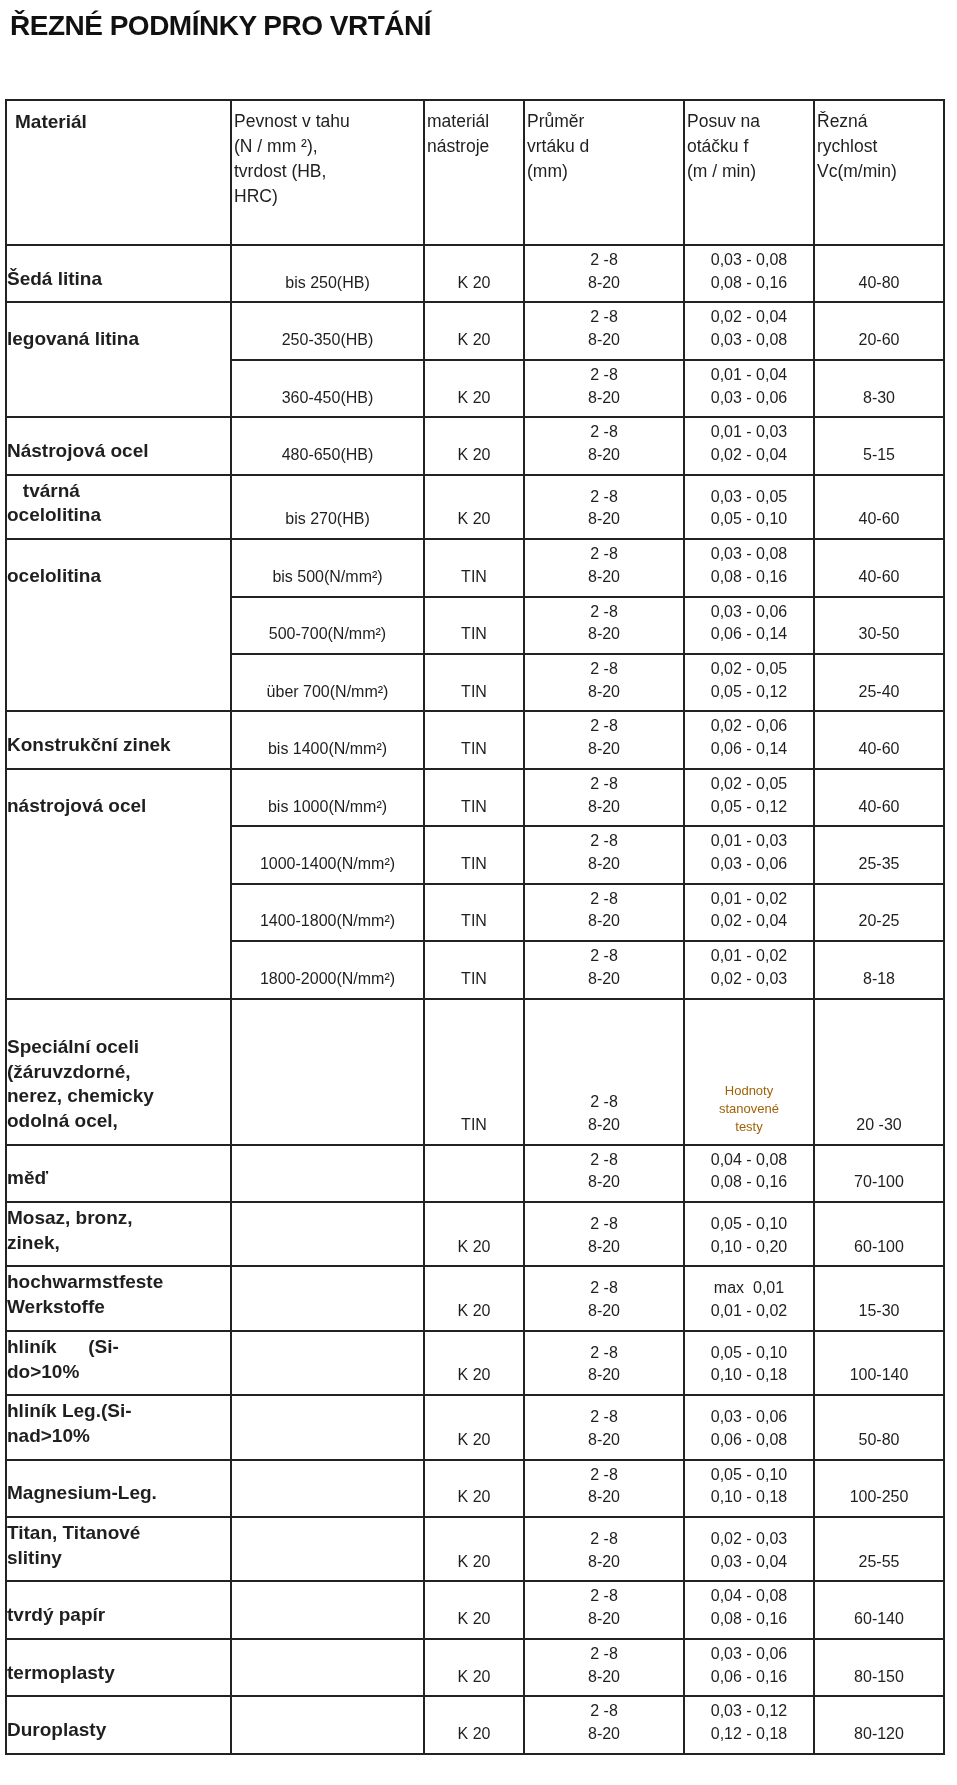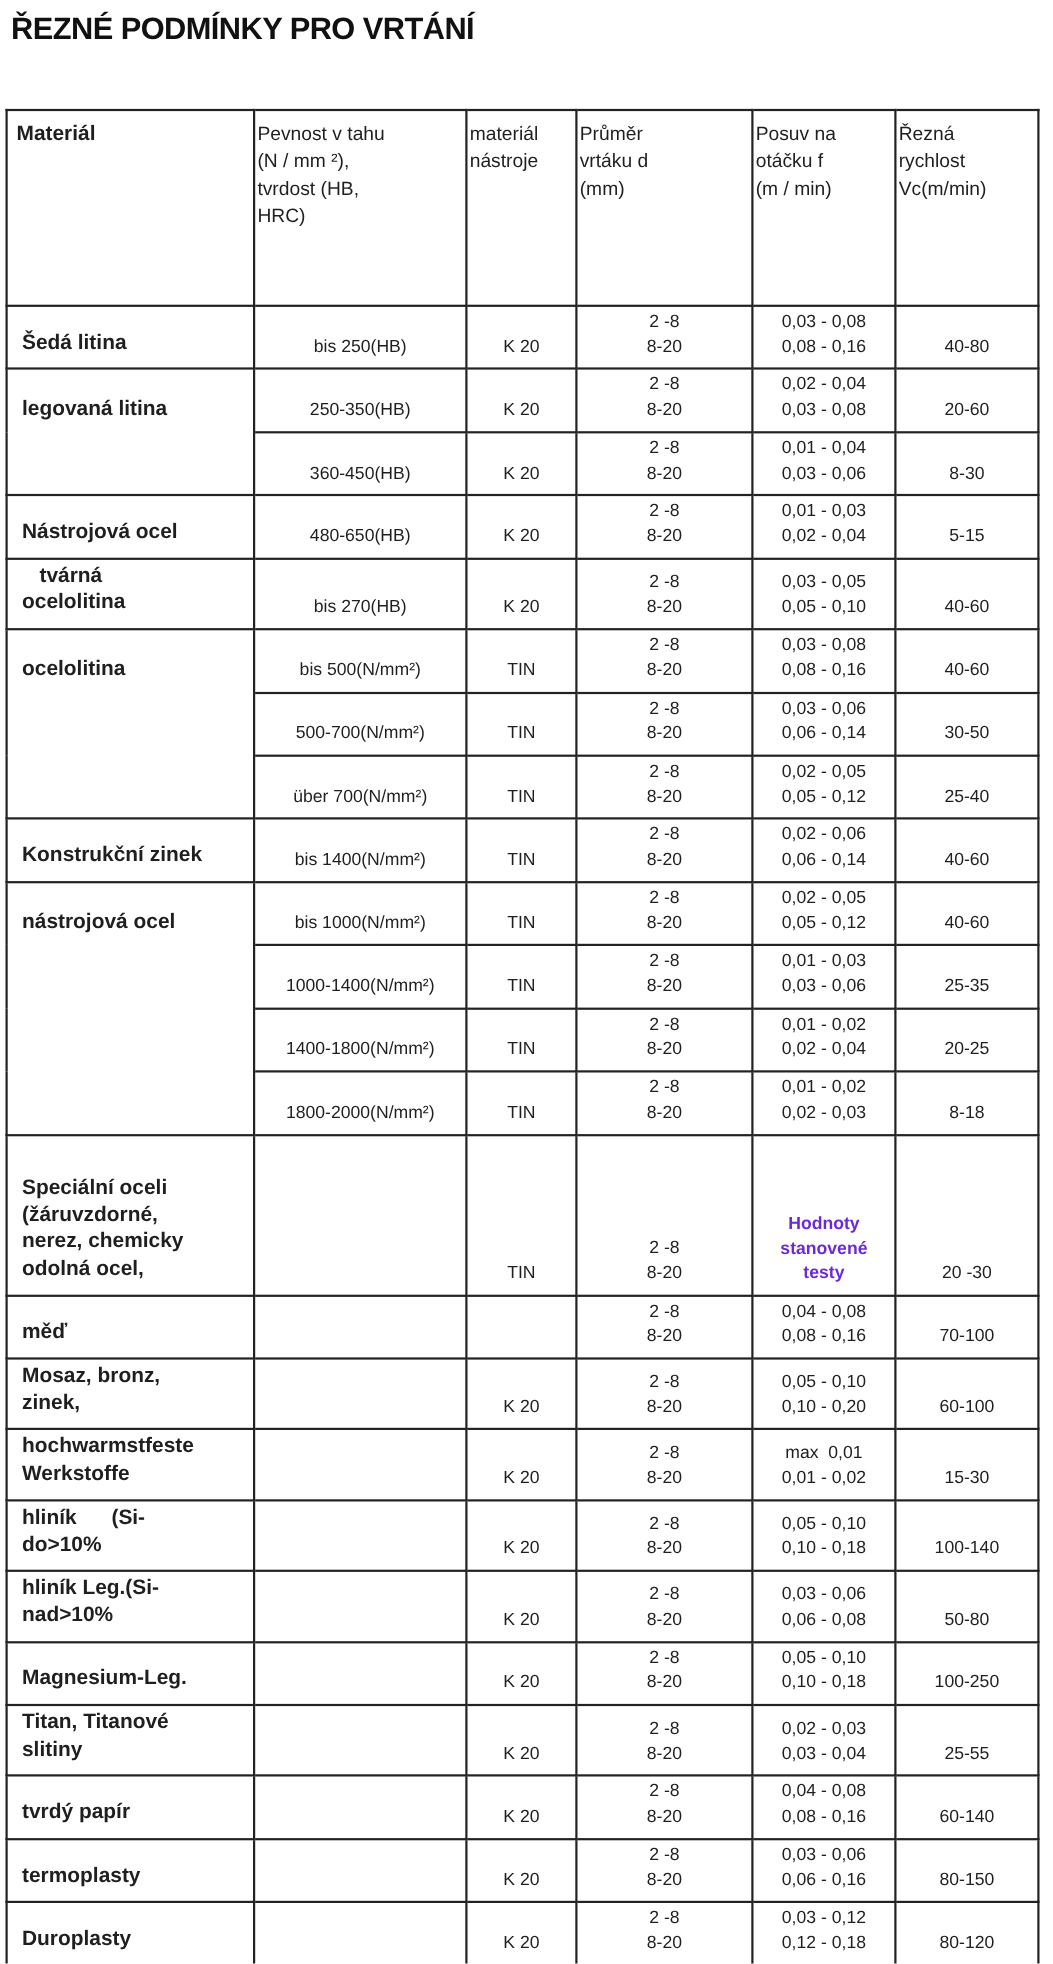--- a/index.html
+++ b/index.html
@@ -15,41 +15,41 @@
   }
   table.cut{
     border-collapse:collapse;table-layout:fixed;
     margin:57px 0 0 5px;
   }
   table.cut th, table.cut td{
     border:2px solid #222;
     white-space:pre-wrap;
     overflow:hidden;
   }
-  table.cut thead tr{height:178px;}
+  table.cut thead tr{height:145px;}
   table.cut th{
     vertical-align:top;font-weight:normal;font-size:17.5px;
     text-align:left;padding:8px 2px 4px 2px;line-height:1.42;
   }
   table.cut th.mat{
     text-align:left;font-weight:bold;font-size:19px;padding-left:8px;
   }
   table.cut td{
     vertical-align:bottom;text-align:center;font-size:16px;
     padding:3px 2px 7px 2px;line-height:1.42;
   }
   table.cut td.mat{
     text-align:left;font-weight:bold;font-size:19px;
-    padding-left:13px;line-height:1.3;padding-bottom:10px;
+    padding-left:0;line-height:1.3;padding-bottom:10px;
   }
   table.cut td.mat-span{
     vertical-align:top;padding-top:24px;
   }
   table.cut td.small-note{
-    font-size:16px;color:#6d28d9;line-height:1.4;font-weight:bold;
+    font-size:13px;color:#a16207;line-height:1.4;
   }
   .footnote{
     font-size:16px;font-weight:bold;color:#1b1b1b;
     margin:36px 0 0 12px;
   }
 </style>
 </head>
 <body>
 
 <div class="page">

